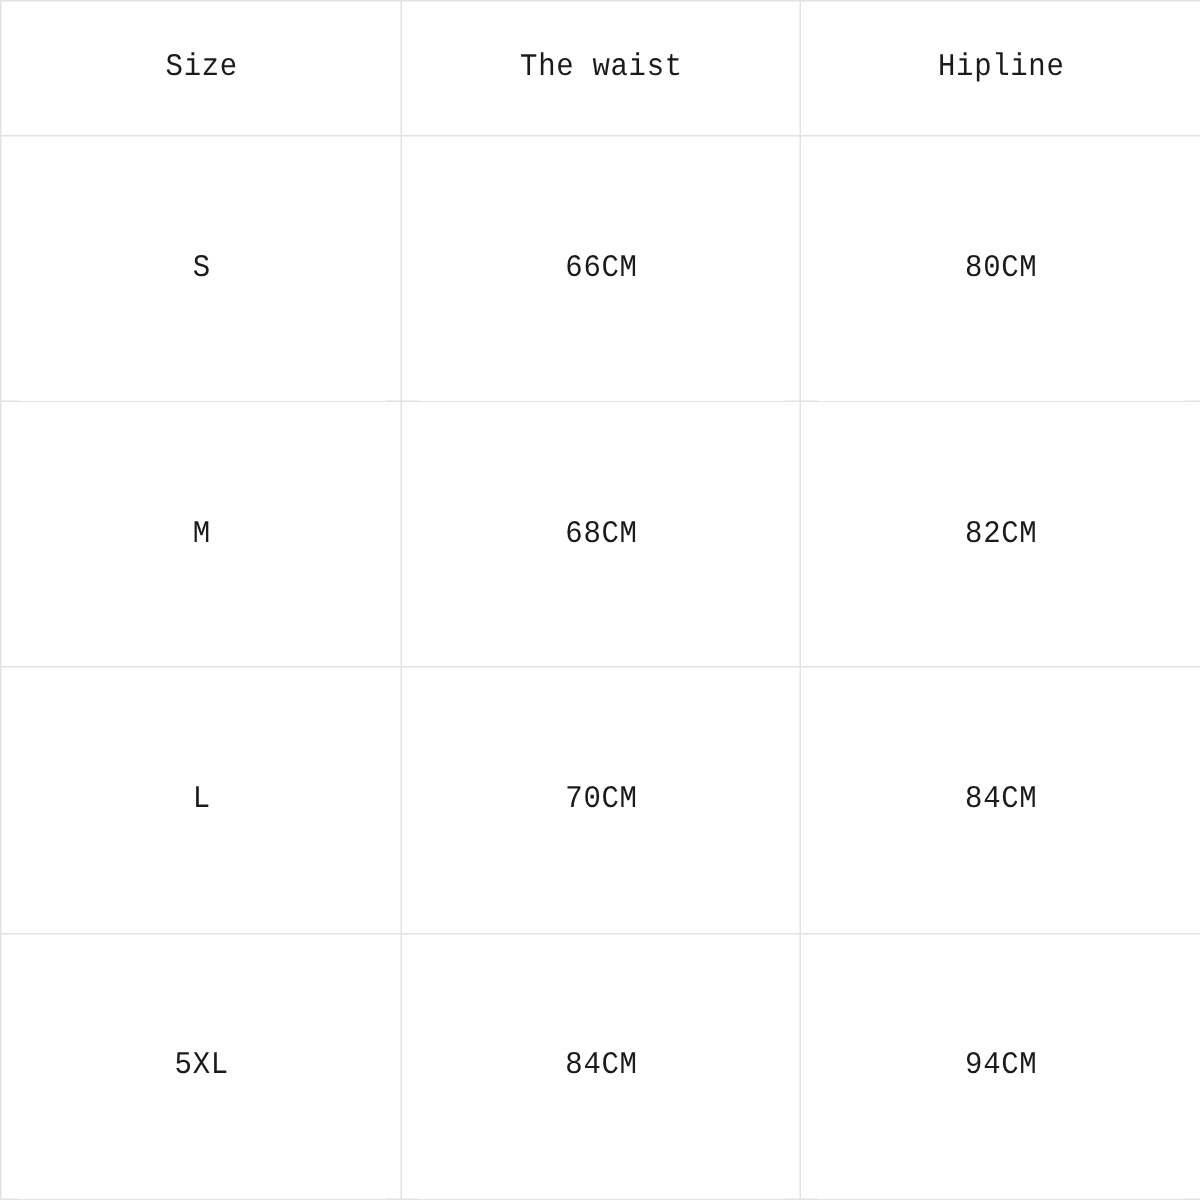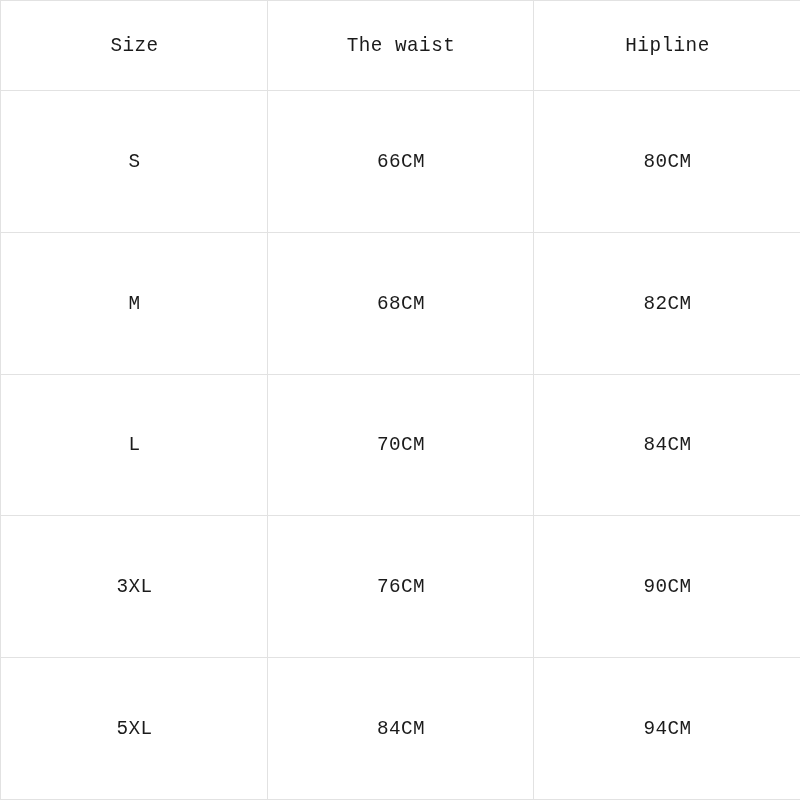--- a/index.html
+++ b/index.html
@@ -89,23 +89,18 @@
       <td><span class="cell-text">M</span></td>
       <td><span class="cell-text">68CM</span></td>
       <td><span class="cell-text">82CM</span></td>
     </tr>
     <tr>
       <td><span class="cell-text">L</span></td>
       <td><span class="cell-text">70CM</span></td>
       <td><span class="cell-text">84CM</span></td>
     </tr>
     <tr>
-      <td><span class="cell-text">3XL</span></td>
-      <td><span class="cell-text">76CM</span></td>
-      <td><span class="cell-text">90CM</span></td>
-    </tr>
-    <tr>
       <td><span class="cell-text">5XL</span></td>
       <td><span class="cell-text">84CM</span></td>
       <td><span class="cell-text">94CM</span></td>
     </tr>
   </tbody>
 </table>
 
 </body></html>

